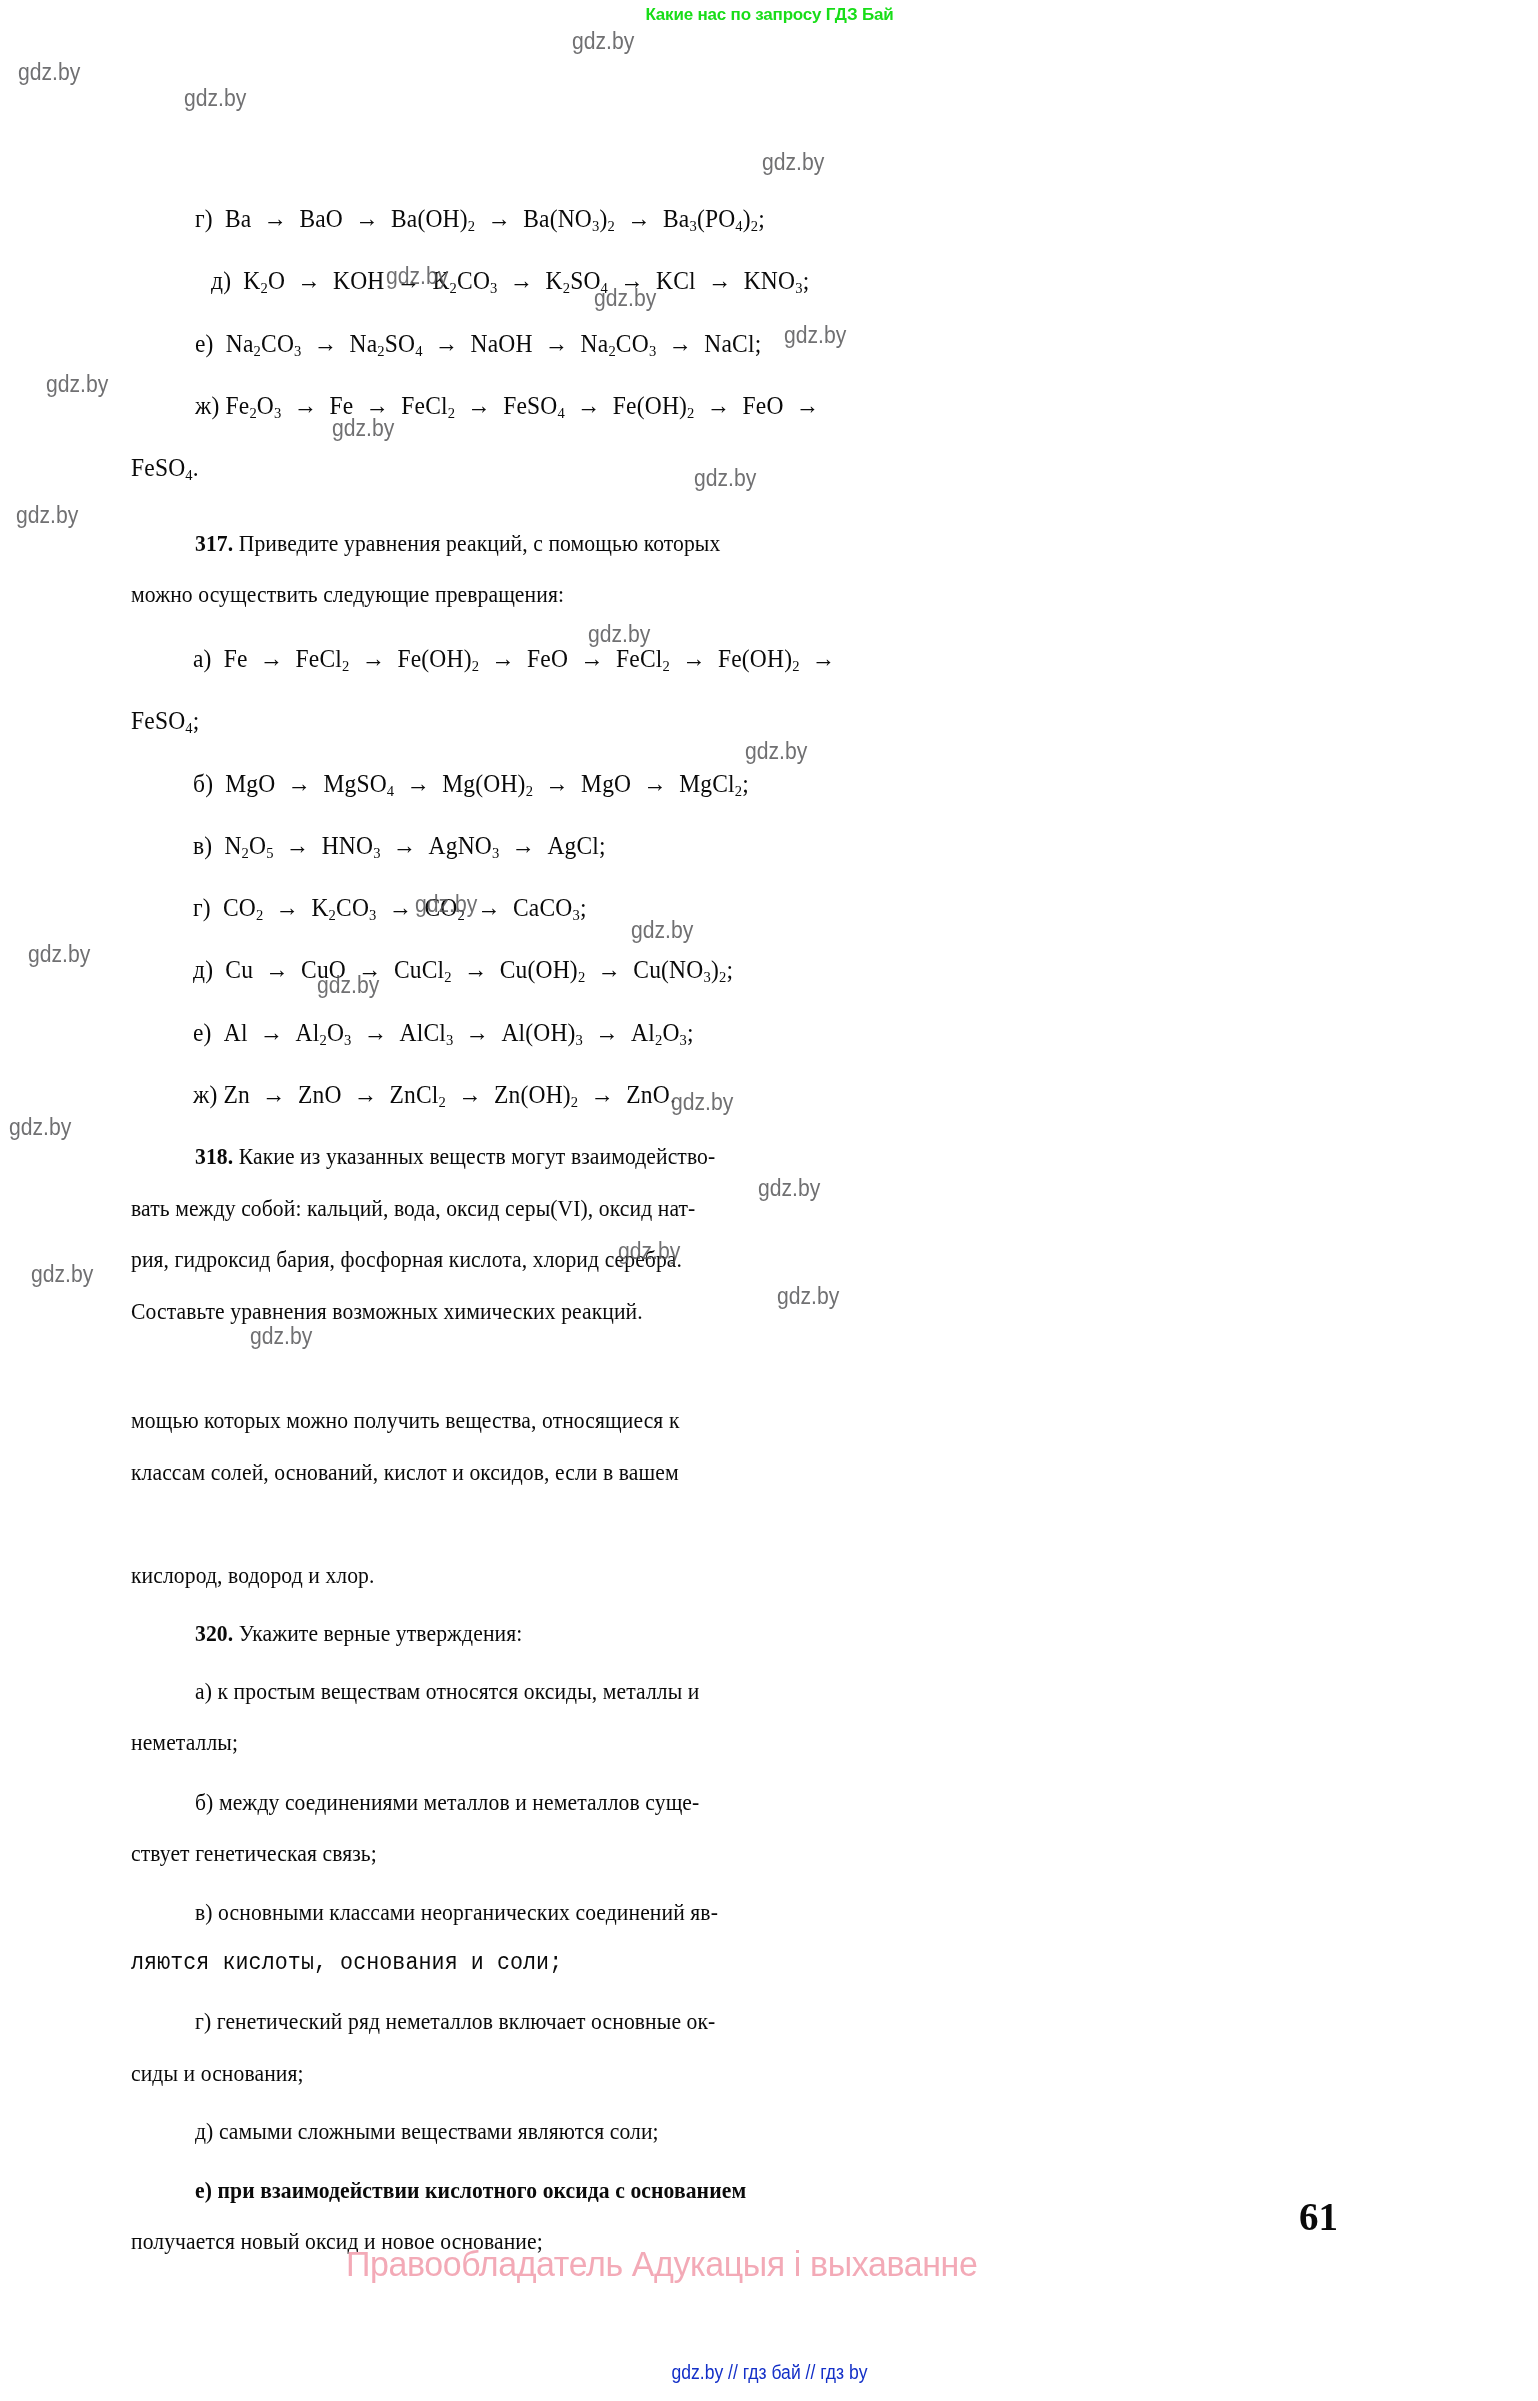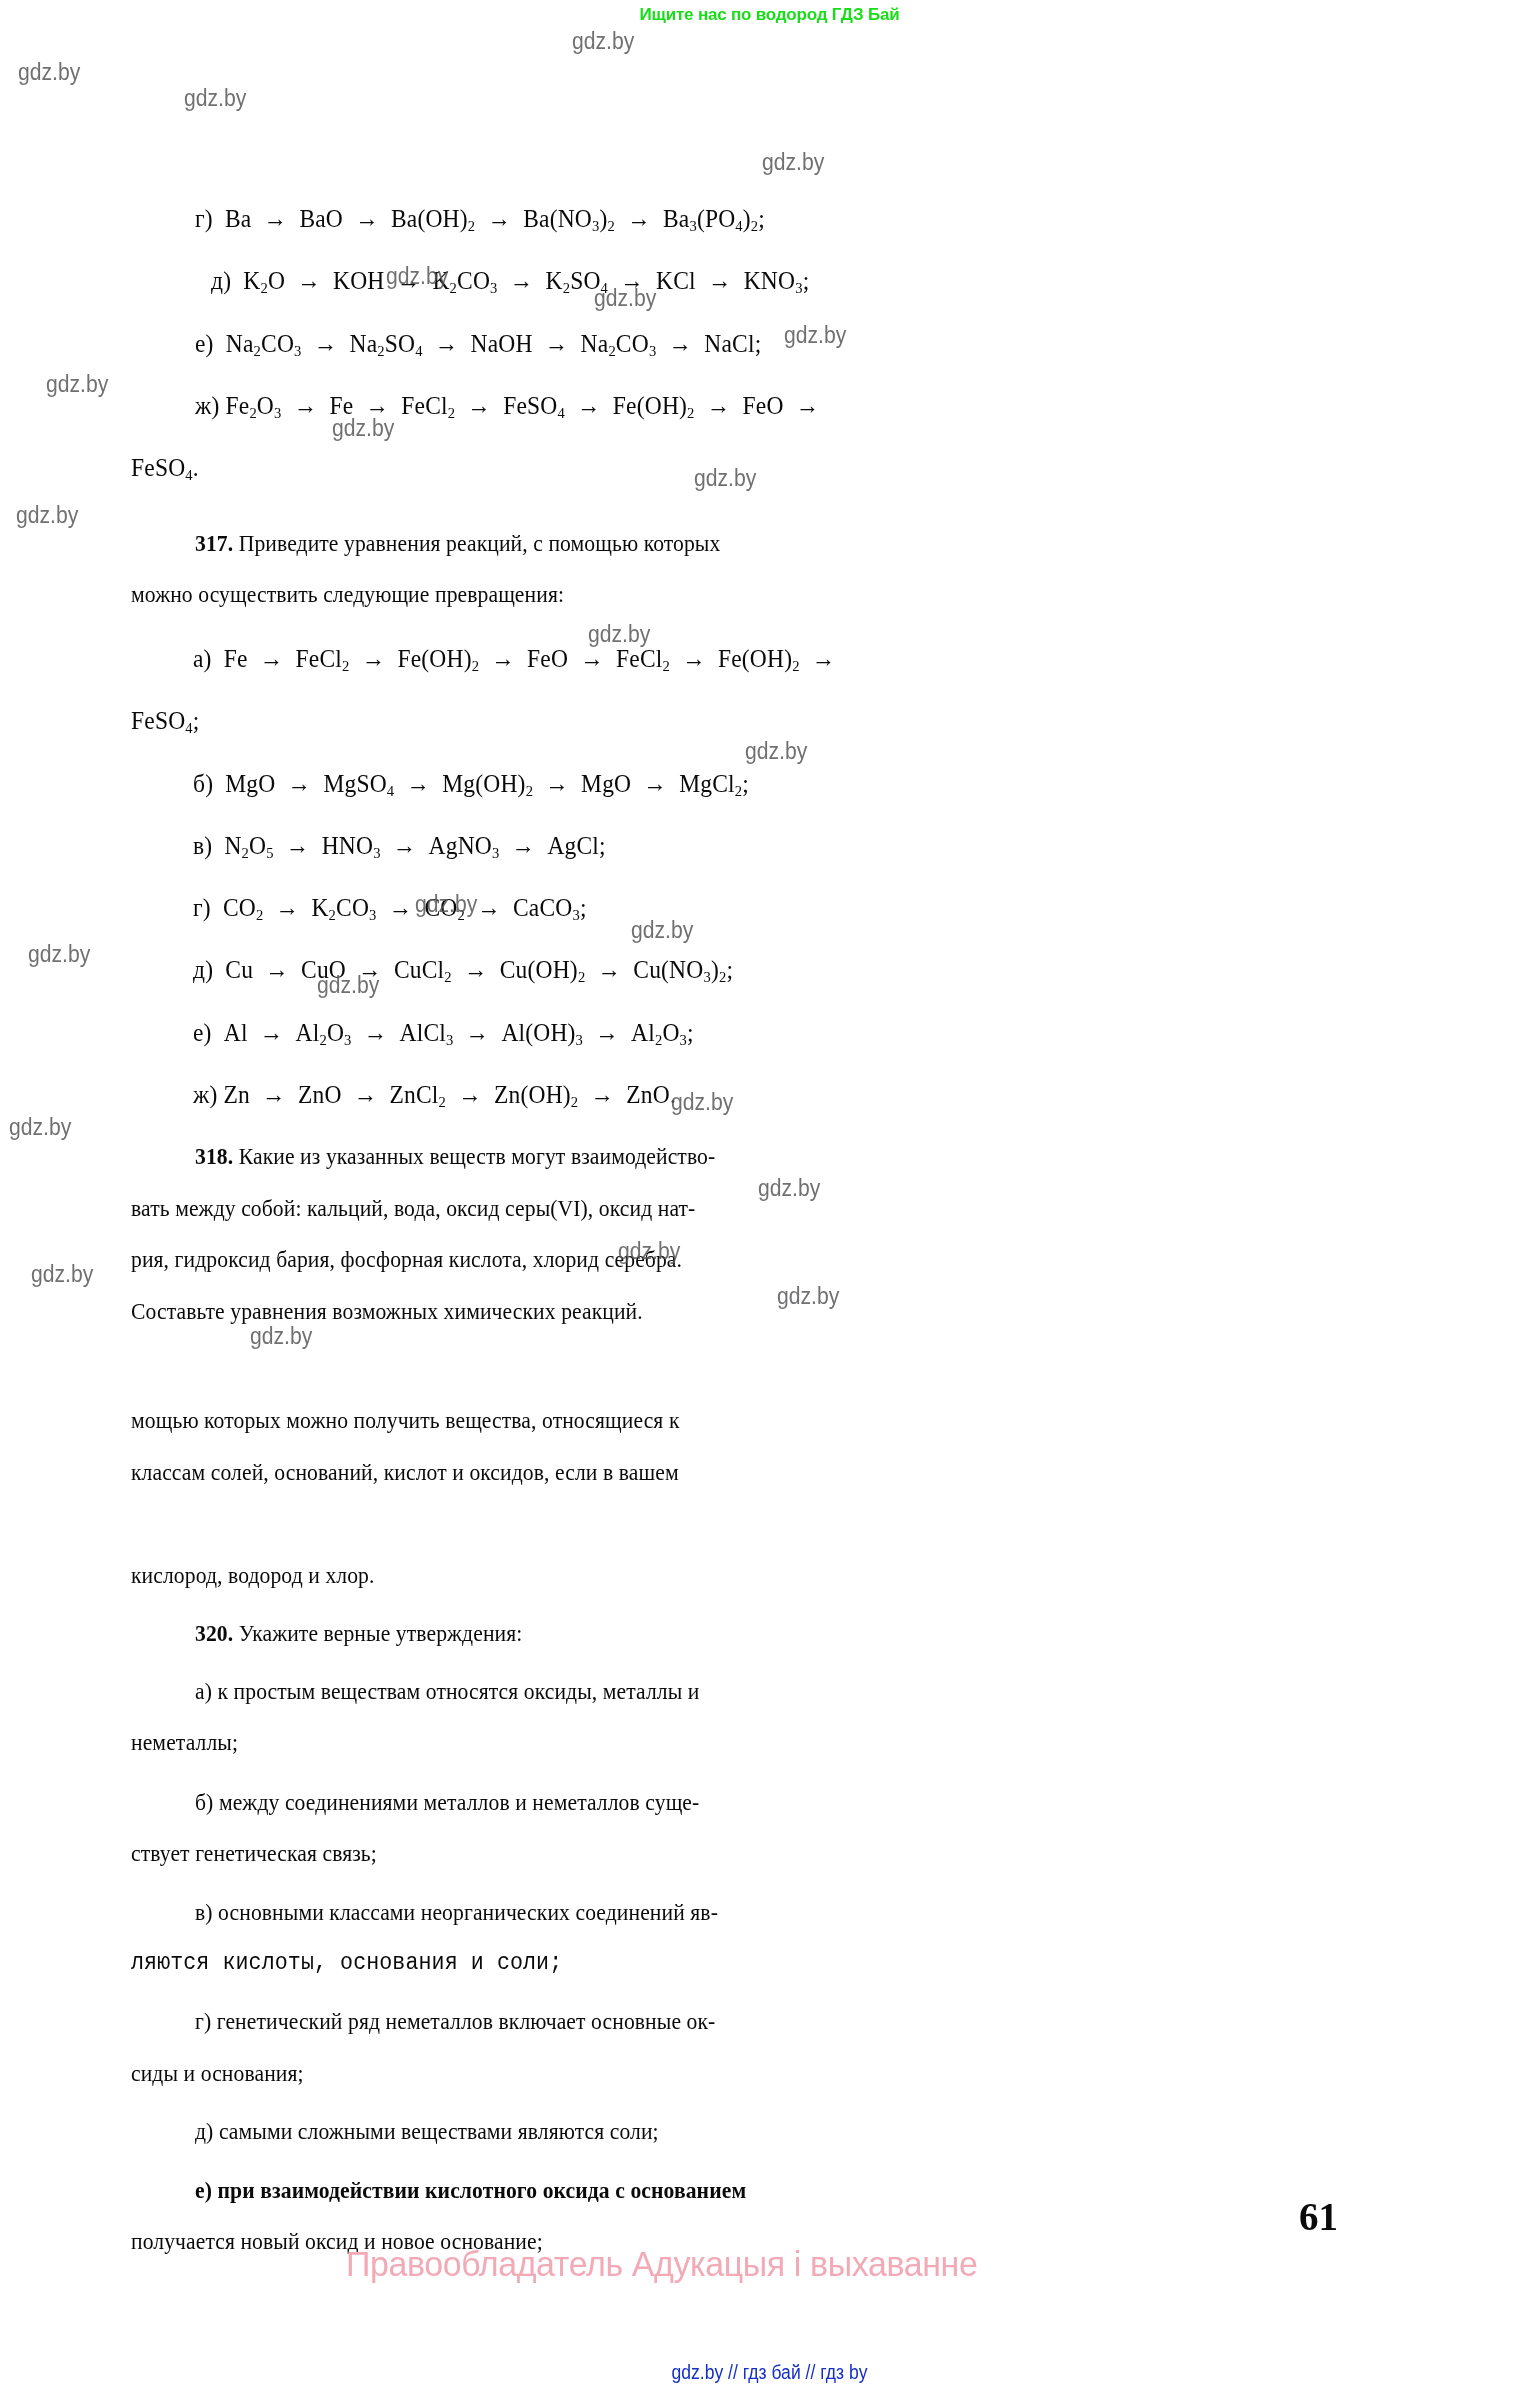--- a/index.html
+++ b/index.html
@@ -105,21 +105,21 @@
     font-size: 39px;
     font-weight: 700;
     color: #0a0a0a;
   }
 </style>
 </head>
 <body>
 
 <div id="page">
 
-  <div class="promo" style="color: rgb(24, 221, 24);">Ищите нас по водород ГДЗ Бай</div>
+  <div class="promo" style="color: rgb(24, 221, 24);">Какие нас по запросу ГДЗ Бай</div>
 
   <div class="content" id="content">
       <div class="ln eq" style="left: 195px; top: 206px;"><span class="txt">г)&nbsp;&nbsp;Ba&nbsp; → &nbsp;BaO&nbsp; → &nbsp;Ba(OH)<sub>2</sub>&nbsp; → &nbsp;Ba(NO<sub>3</sub>)<sub>2</sub>&nbsp; → &nbsp;Ba<sub>3</sub>(PO<sub>4</sub>)<sub>2</sub>;</span></div>
       <div class="ln eq" style="left: 195px; top: 268px; margin-left: 16px;"><span class="txt">д)&nbsp;&nbsp;K<sub>2</sub>O&nbsp; → &nbsp;KOH&nbsp; → &nbsp;K<sub>2</sub>CO<sub>3</sub>&nbsp; → &nbsp;K<sub>2</sub>SO<sub>4</sub>&nbsp; → &nbsp;KCl&nbsp; → &nbsp;KNO<sub>3</sub>;</span></div>
       <div class="ln eq" style="left: 195px; top: 331px;"><span class="txt">е)&nbsp;&nbsp;Na<sub>2</sub>CO<sub>3</sub>&nbsp; → &nbsp;Na<sub>2</sub>SO<sub>4</sub>&nbsp; → &nbsp;NaOH&nbsp; → &nbsp;Na<sub>2</sub>CO<sub>3</sub>&nbsp; → &nbsp;NaCl;</span></div>
       <div class="ln eq" style="left: 195px; top: 393px;"><span class="txt">ж)&nbsp;Fe<sub>2</sub>O<sub>3</sub>&nbsp; → &nbsp;Fe&nbsp; → &nbsp;FeCl<sub>2</sub>&nbsp; → &nbsp;FeSO<sub>4</sub>&nbsp; → &nbsp;Fe(OH)<sub>2</sub>&nbsp; → &nbsp;FeO&nbsp; →</span></div>
       <div class="ln eq" style="left: 131px; top: 455px;"><span class="txt">FeSO<sub>4</sub>.</span></div>
       <div class="ln para" style="left: 195px; top: 532px;"><span class="txt"><b>317.</b>&nbsp;Приведите&nbsp;уравнения&nbsp;реакций,&nbsp;с&nbsp;помощью&nbsp;которых</span></div>
       <div class="ln para" style="left: 131px; top: 583px;"><span class="txt">можно осуществить следующие превращения:</span></div>
       <div class="ln eq" style="left: 193px; top: 646px;"><span class="txt">а)&nbsp;&nbsp;Fe&nbsp; → &nbsp;FeCl<sub>2</sub>&nbsp; → &nbsp;Fe(OH)<sub>2</sub>&nbsp; → &nbsp;FeO&nbsp; → &nbsp;FeCl<sub>2</sub>&nbsp; → &nbsp;Fe(OH)<sub>2</sub>&nbsp; →</span></div>

